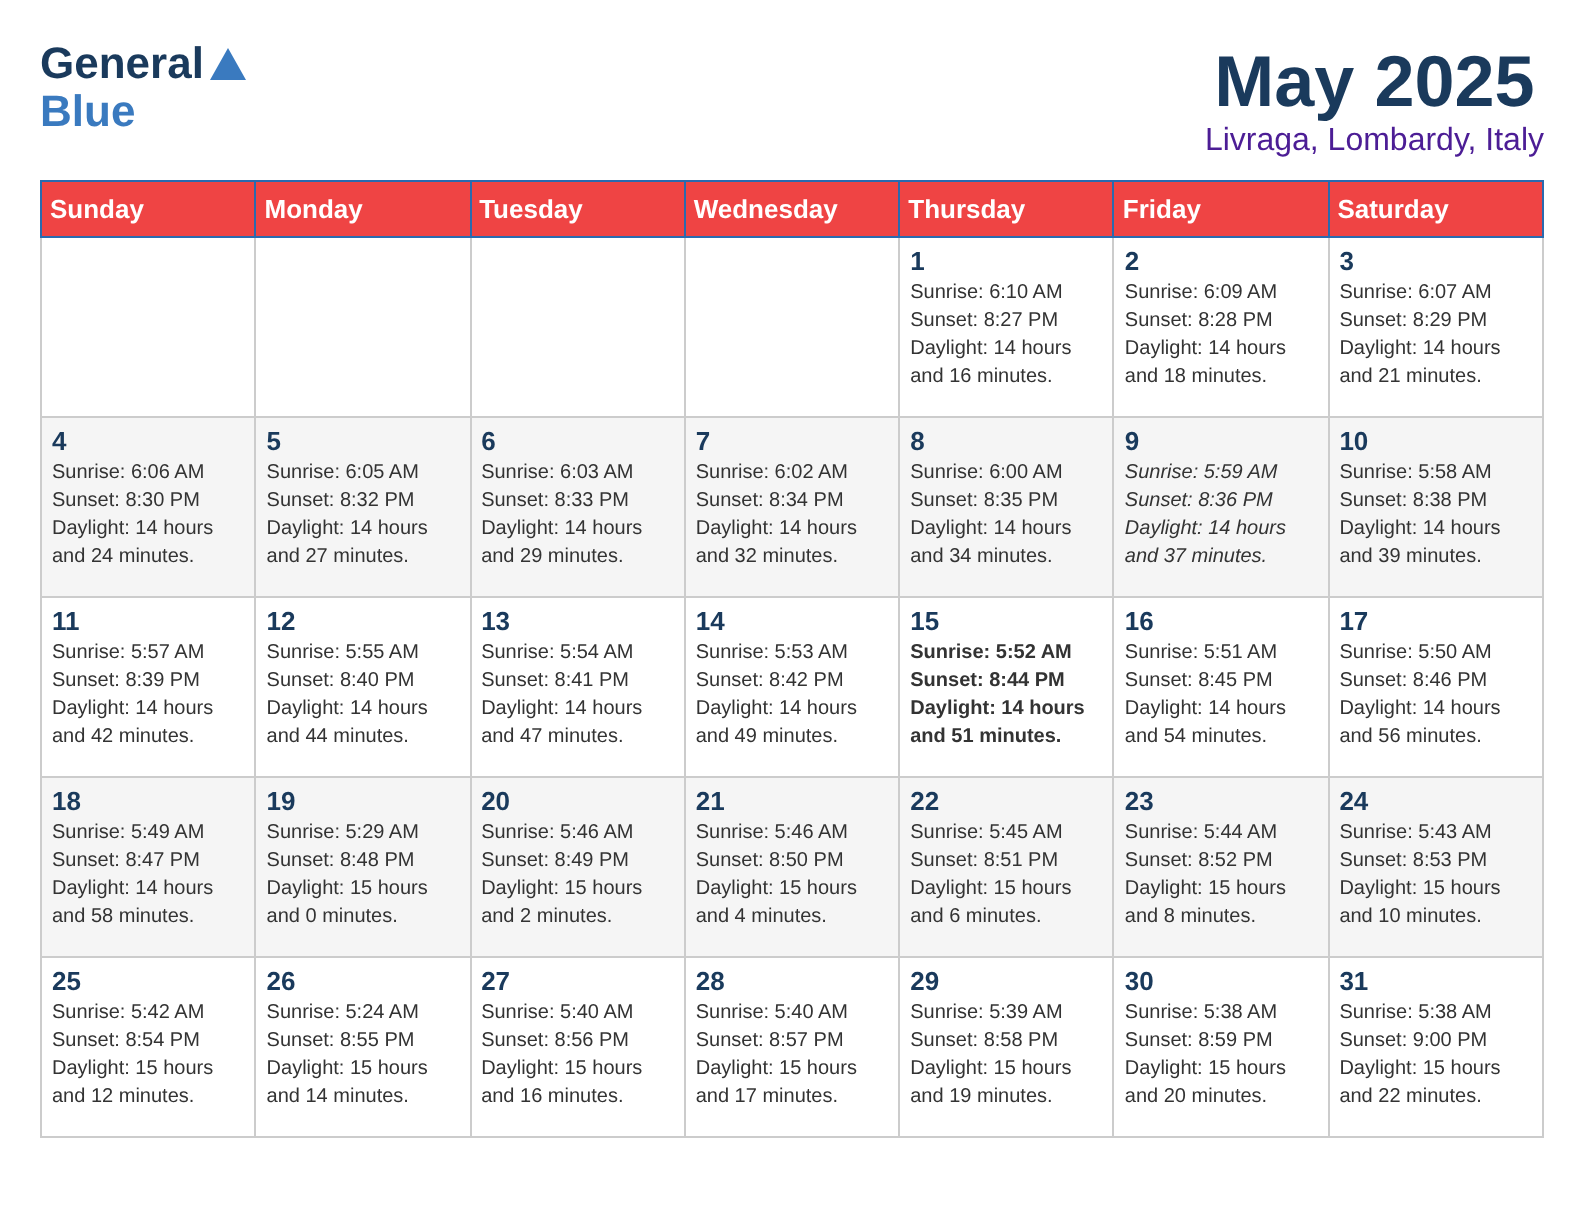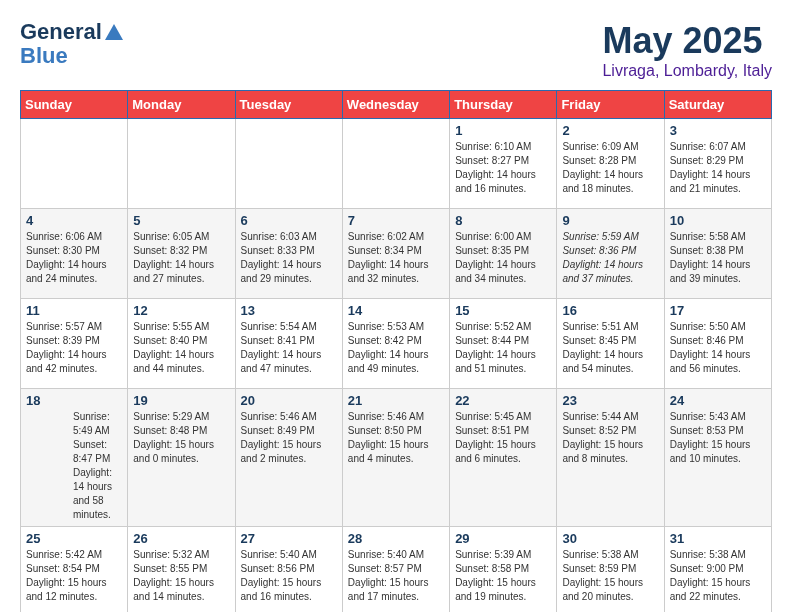--- a/index.html
+++ b/index.html
@@ -15,21 +15,21 @@
       justify-content: space-between;
       align-items: flex-start;
       margin-bottom: 10px;
       gap: 32px;
     }
     .logo {
       display: flex;
       align-items: center;
     }
     .title-block {
-      text-align: left;
+      text-align: center;
     }
     .month-title {
       font-size: 36px;
       font-weight: bold;
       color: #1a3a5c;
     }
     .subtitle {
       font-size: 16px;
       color: #4c1d95;
     }
@@ -212,21 +212,21 @@
         </td>
         <td>
           <span class="day-num">14</span>
           <div class="day-info" style="white-space: pre-line;">Sunrise: 5:53 AM
 Sunset: 8:42 PM
 Daylight: 14 hours
 and 49 minutes.</div>
         </td>
         <td>
           <span class="day-num">15</span>
-          <div class="day-info" style="white-space: pre-line;">Sunrise: 5:52 AM
+          <div class="day-info" style="white-space: pre-line; font-weight: bold;">Sunrise: 5:52 AM
 Sunset: 8:44 PM
 Daylight: 14 hours
 and 51 minutes.</div>
         </td>
         <td>
           <span class="day-num">16</span>
           <div class="day-info" style="white-space: pre-line;">Sunrise: 5:51 AM
 Sunset: 8:45 PM
 Daylight: 14 hours
 and 54 minutes.</div>
@@ -235,21 +235,21 @@
           <span class="day-num">17</span>
           <div class="day-info" style="white-space: pre-line;">Sunrise: 5:50 AM
 Sunset: 8:46 PM
 Daylight: 14 hours
 and 56 minutes.</div>
         </td>
       </tr>
       <tr>
         <td>
           <span class="day-num">18</span>
-          <div class="day-info" style="white-space: pre-line; margin-left: 47px;">Sunrise: 5:49 AM
+          <div class="day-info" style="white-space: pre-line;">Sunrise: 5:49 AM
 Sunset: 8:47 PM
 Daylight: 14 hours
 and 58 minutes.</div>
         </td>
         <td>
           <span class="day-num">19</span>
           <div class="day-info" style="white-space: pre-line;">Sunrise: 5:29 AM
 Sunset: 8:48 PM
 Daylight: 15 hours
 and 0 minutes.</div>
@@ -293,21 +293,21 @@
       <tr>
         <td>
           <span class="day-num">25</span>
           <div class="day-info" style="white-space: pre-line;">Sunrise: 5:42 AM
 Sunset: 8:54 PM
 Daylight: 15 hours
 and 12 minutes.</div>
         </td>
         <td>
           <span class="day-num">26</span>
-          <div class="day-info" style="white-space: pre-line;">Sunrise: 5:32 AM
+          <div class="day-info" style="white-space: pre-line;">Sunrise: 5:24 AM
 Sunset: 8:55 PM
 Daylight: 15 hours
 and 14 minutes.</div>
         </td>
         <td>
           <span class="day-num">27</span>
           <div class="day-info" style="white-space: pre-line;">Sunrise: 5:40 AM
 Sunset: 8:56 PM
 Daylight: 15 hours
 and 16 minutes.</div>

